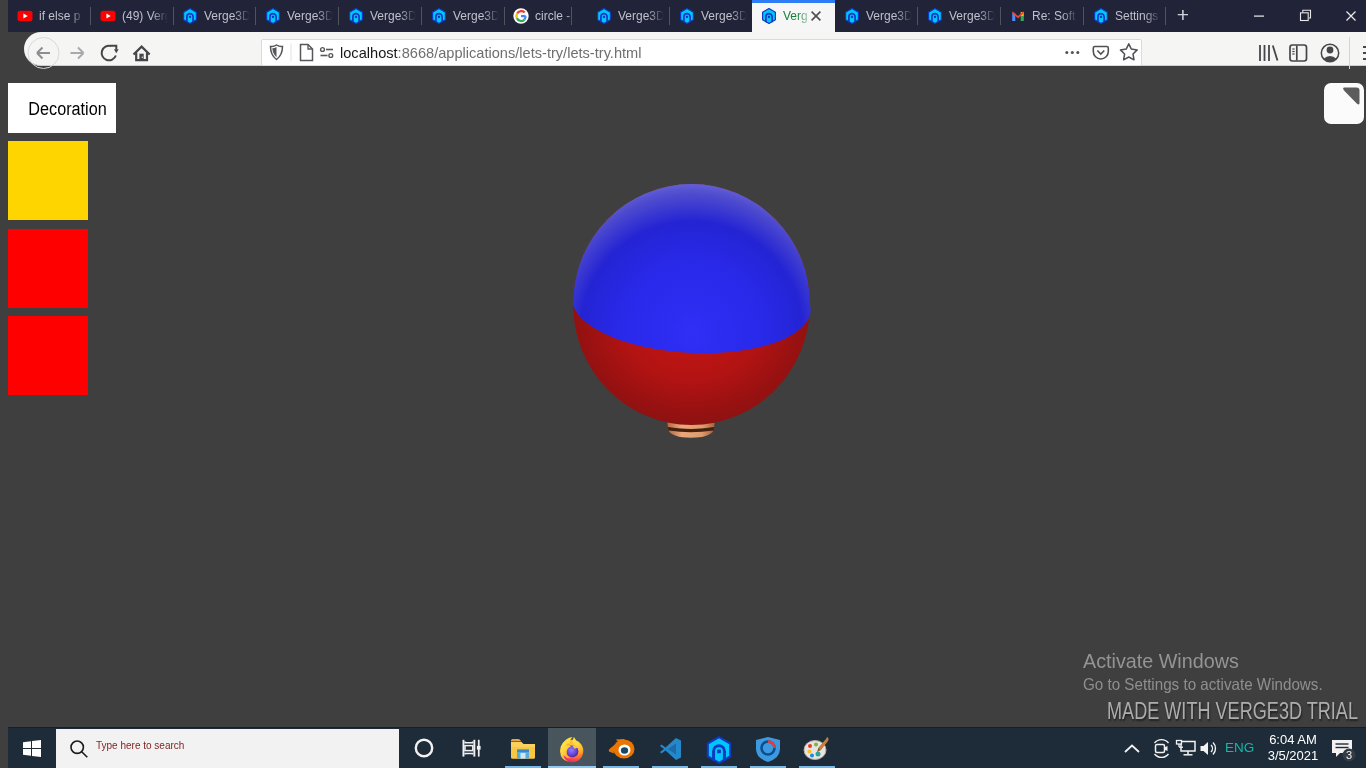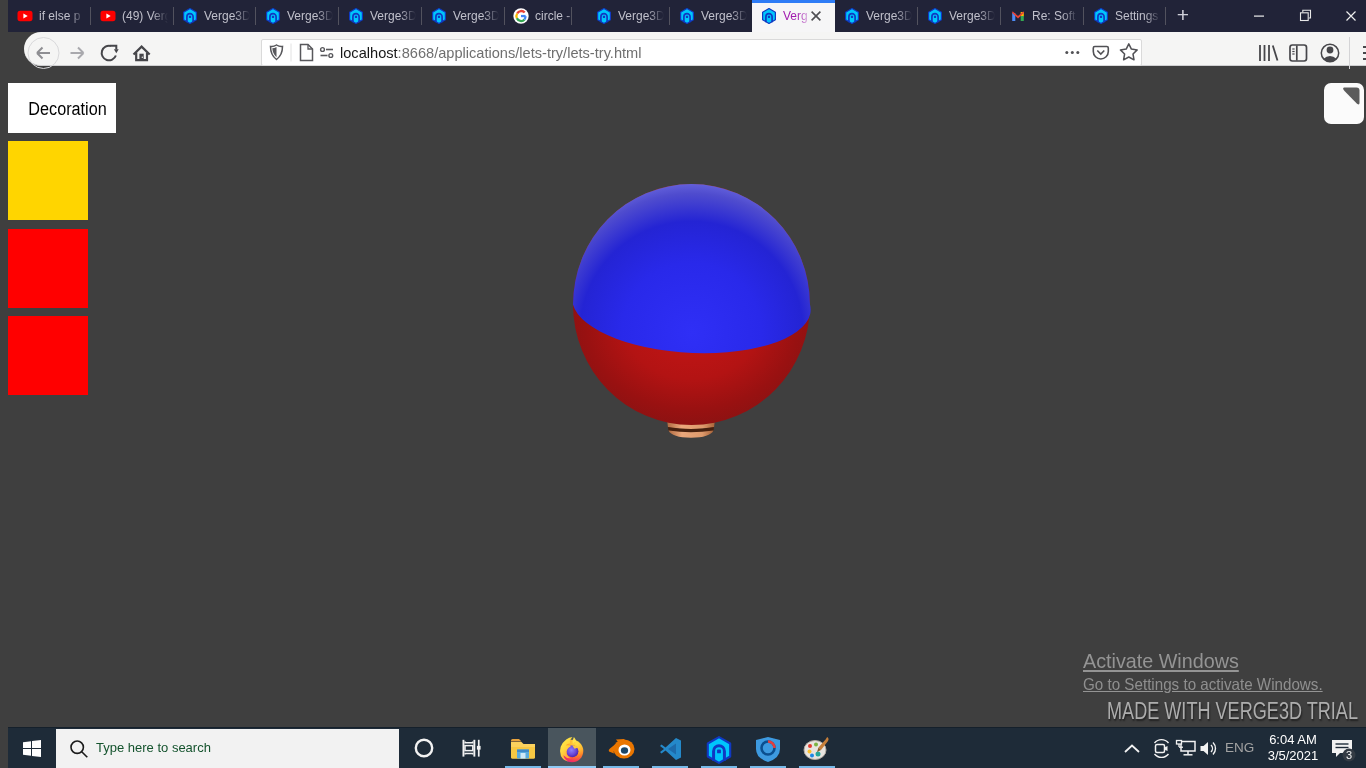--- a/index.html
+++ b/index.html
@@ -11,50 +11,50 @@
 #tabbar { position:absolute; left:0; top:0; width:1366px; height:32px; background:#212338; }
 .tab { position:absolute; top:0; height:32px; }
 .tab .sep { position:absolute; right:0; top:7px; width:1px; height:18px; background:#52525e; }
 .tab .fav { position:absolute; left:9px; top:8px; width:16px; height:16px; }
 .tab .lbl { position:absolute; left:31px; top:9px; width:46px; height:15px; font-size:12px;
   color:#c0c0cb; white-space:nowrap; overflow:hidden;
   -webkit-mask-image:linear-gradient(to right,#000 calc(100% - 16px),transparent);
   mask-image:linear-gradient(to right,#000 calc(100% - 16px),transparent); }
 .tab.active { background:#f6f6f7; }
 .tab.active:before { content:""; position:absolute; left:0; top:0; right:0; height:3px; background:#2e7cf6; }
-.tab.active .lbl { color:#a21caf; width:30px; }
+.tab.active .lbl { color:#15803d; width:30px; }
 #newtab { position:absolute; left:1159px; top:0; width:32px; height:32px; color:#cfcfd8; font-size:21px;
   text-align:center; line-height:30px; font-weight:300; }
 .winctl { position:absolute; top:0; width:46px; height:32px; }
 
 #toolbar { position:absolute; left:16px; top:32px; width:1366px; height:34px; background:#f5f5f4;
   border-bottom:1px solid #cfcfd1;border-radius:18px; }
 #urlbar { position:absolute; left:237px; top:7px; width:881px; height:27px; background:#fff;
   border:1px solid #dadada; border-radius:2px; }
 #urltext { position:absolute; left:78px; top:4.5px; font-size:14.6px; color:#171717; white-space:nowrap; }
 #urltext .dim { color:#6f6f6f; }
 
 #content { position:absolute; left:0; top:75px; width:1366px; height:652px; background:#3f3f3f; overflow:hidden; }
 #decobtn { position:absolute; left:0; top:8px; width:108px; height:50px; background:#fff;
   font-size:18px; color:#000; text-align:center; line-height:53px; transform-origin:center;padding-left:12px; }
 #decobtn span { display:inline-block; transform:scaleX(0.9); transform-origin:center; }
 .sq { position:absolute; left:0; width:80px; height:79px; }
 #sq1 { top:66px; background:#ffd500; }
 #sq2 { top:154px; background:#ff0000; }
 #sq3 { top:241px; background:#ff0000; }
 #fsbtn { position:absolute; left:1316px; top:8px; width:40px; height:41px; background:#fbfbfb; border-radius:7px; }
-#actw { position:absolute; left:1075px; top:574px; color:#949494;text-decoration:underline; }
+#actw { position:absolute; left:1075px; top:574px; color:#949494; }
 #actw .l1 { font-size:21px; transform:scaleX(0.94); transform-origin:0 0; }
 #actw .l2 { font-size:16.5px; margin-top:2px; color:#8f8f8f; transform:scaleX(0.92); transform-origin:0 0; }
 #madewith { position:absolute; right:16px; top:623px; font-size:23.5px; color:#adadad;
   text-shadow:1px 2px 2px rgba(0,0,0,0.5); transform:scaleX(0.77); transform-origin:100% 50%; }
 
 #taskbar { position:absolute; left:0; top:727px; width:1366px; height:41px; background:#1e2b38; border-top:1px solid #15202b; }
 #searchbox { position:absolute; left:48px; top:1px; width:343px; height:40px; background:#f2f2f2; }
-#searchbox span { position:absolute; left:40px; top:11px; font-size:13px; color:#14532d; }
+#searchbox span { position:absolute; left:40px; top:11px; font-size:10px; color:#7f1d1d; }
 .underline { position:absolute; top:38px; height:3px; background:#76b9e8; }
 #clock { position:absolute; left:1245px; top:4px; width:80px; text-align:center; color:#fff;
   font-size:13px; line-height:16px; }
 </style>
 </head>
 <body>
 <div id="stage">
   <svg width="0" height="0" style="position:absolute">
     <defs>
       <g id="v3dicon">
@@ -442,21 +442,21 @@
       <line x1="8.5" y1="15.8" x2="17.5" y2="15.8" stroke="#f2f2f2" stroke-width="1.5"></line>
       <rect x="1.5" y="1.5" width="5" height="3.5" fill="#1e2b38" stroke="#f2f2f2" stroke-width="1.3"></rect>
       <line x1="4" y1="5" x2="4" y2="8" stroke="#f2f2f2" stroke-width="1.3"></line>
       <line x1="4" y1="8.2" x2="8" y2="8.2" stroke="#f2f2f2" stroke-width="1.3"></line>
     </svg>
     <svg style="position:absolute;left:1191px;top:12px" width="22" height="17" viewBox="0 0 22 17">
       <path d="M1.5 6 L4.5 6 L9 2 L9 15 L4.5 11 L1.5 11 Z" fill="#f2f2f2"></path>
       <path d="M12 5 A5 5 0 0 1 12 12" fill="none" stroke="#f2f2f2" stroke-width="1.4"></path>
       <path d="M14 2.5 A8.5 8.5 0 0 1 14 14.5" fill="none" stroke="#f2f2f2" stroke-width="1.4"></path>
     </svg>
-    <div style="position:absolute;left:1217px;top:12px;width:30px;color:#a3a3a3;font-size:13.5px">ENG</div>
+    <div style="position:absolute;left:1217px;top:12px;width:30px;color:#14b8a6;font-size:13.5px">ENG</div>
     <div id="clock">6:04 AM<br>3/5/2021</div>
 
     <svg style="position:absolute;left:1322px;top:10px" width="26" height="24" viewBox="0 0 26 24">
       <path d="M2 2 L22 2 L22 15 L10 15 L6 19 L6 15 L2 15 Z" fill="#f2f2f2"></path>
       <line x1="5.5" y1="6" x2="18.5" y2="6" stroke="#1e2b38" stroke-width="1.4"></line>
       <line x1="5.5" y1="9.5" x2="18.5" y2="9.5" stroke="#1e2b38" stroke-width="1.4"></line>
       <circle cx="19" cy="17" r="6.5" fill="#333b44"></circle>
       <text x="19" y="21" font-size="11" fill="#f2f2f2" text-anchor="middle" font-family="Liberation Sans">3</text>
     </svg>
     <div style="position:absolute;right:5px;top:1px;width:1px;height:40px;background:#55637a"></div>

